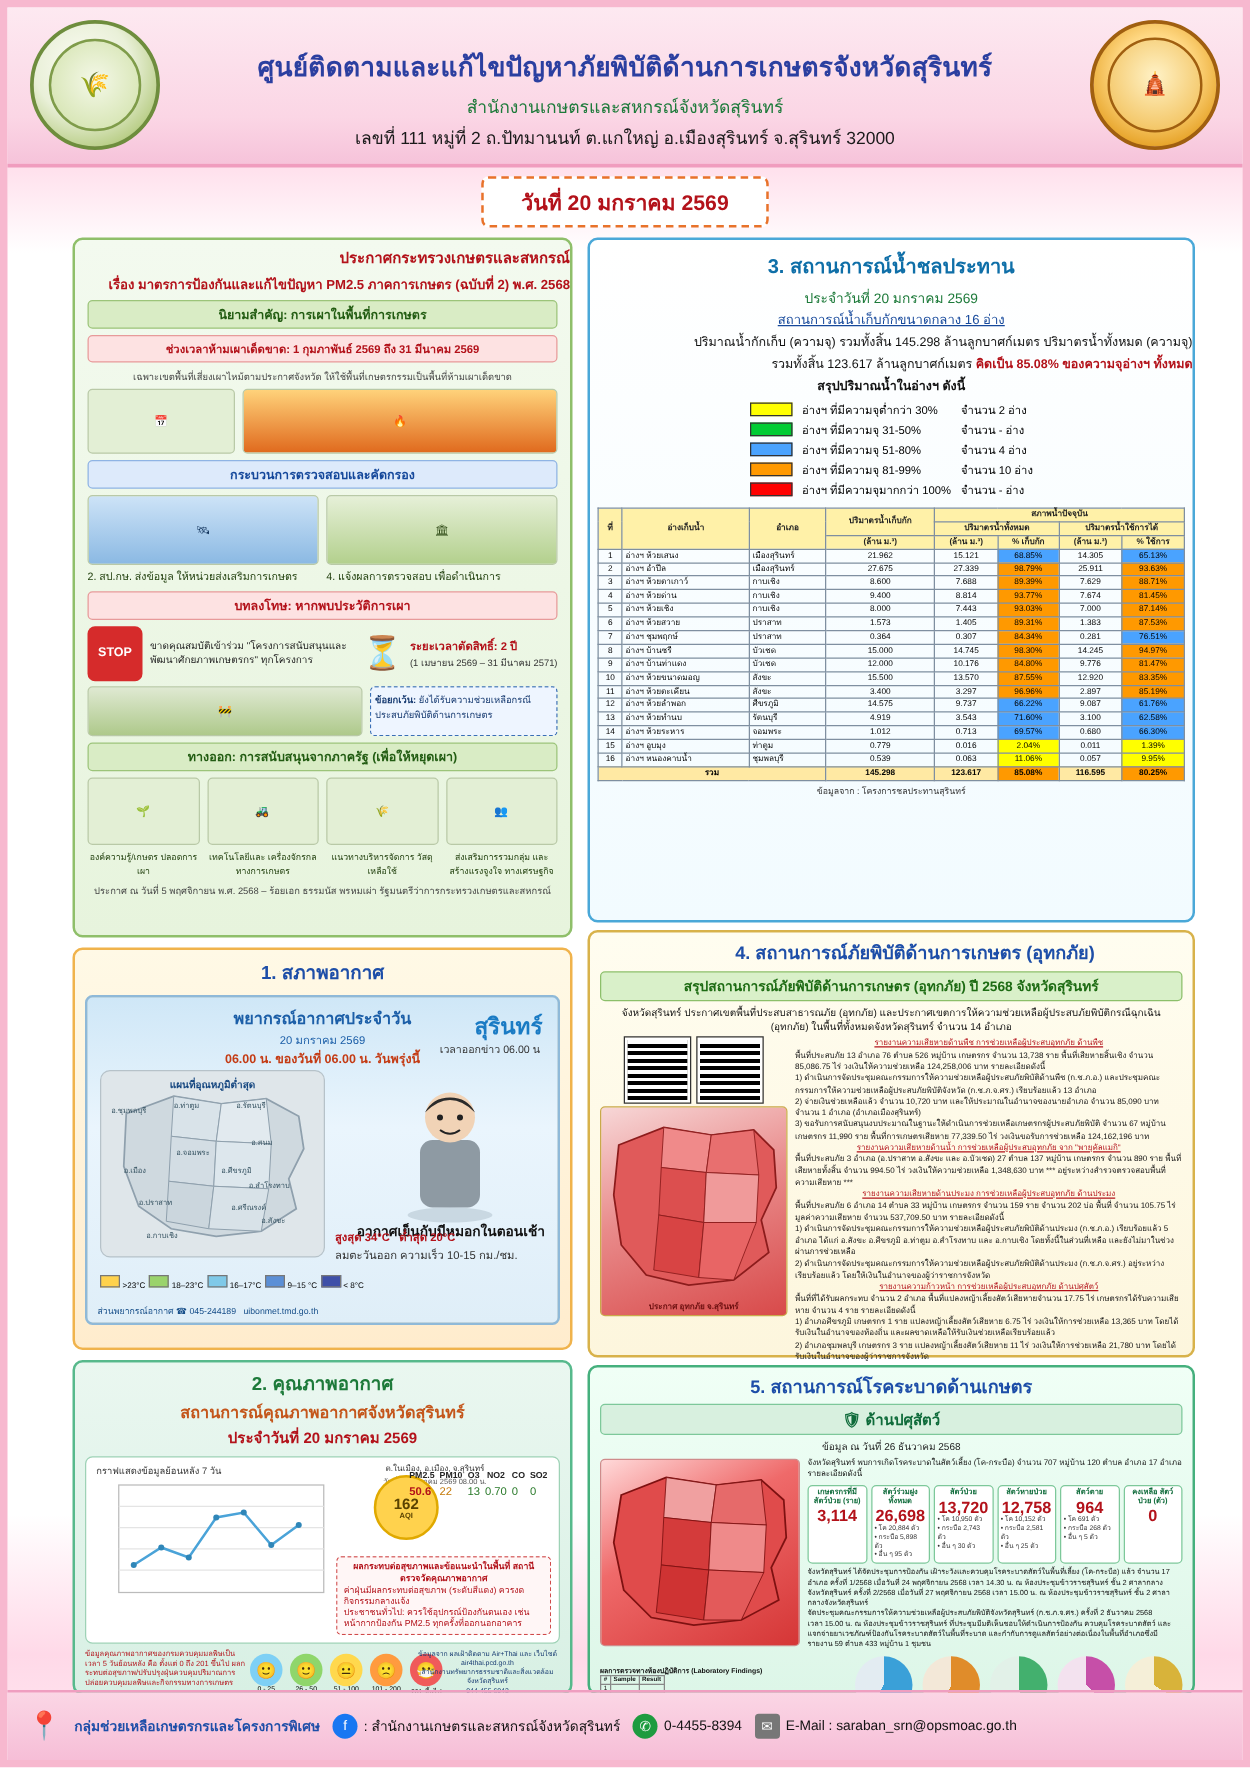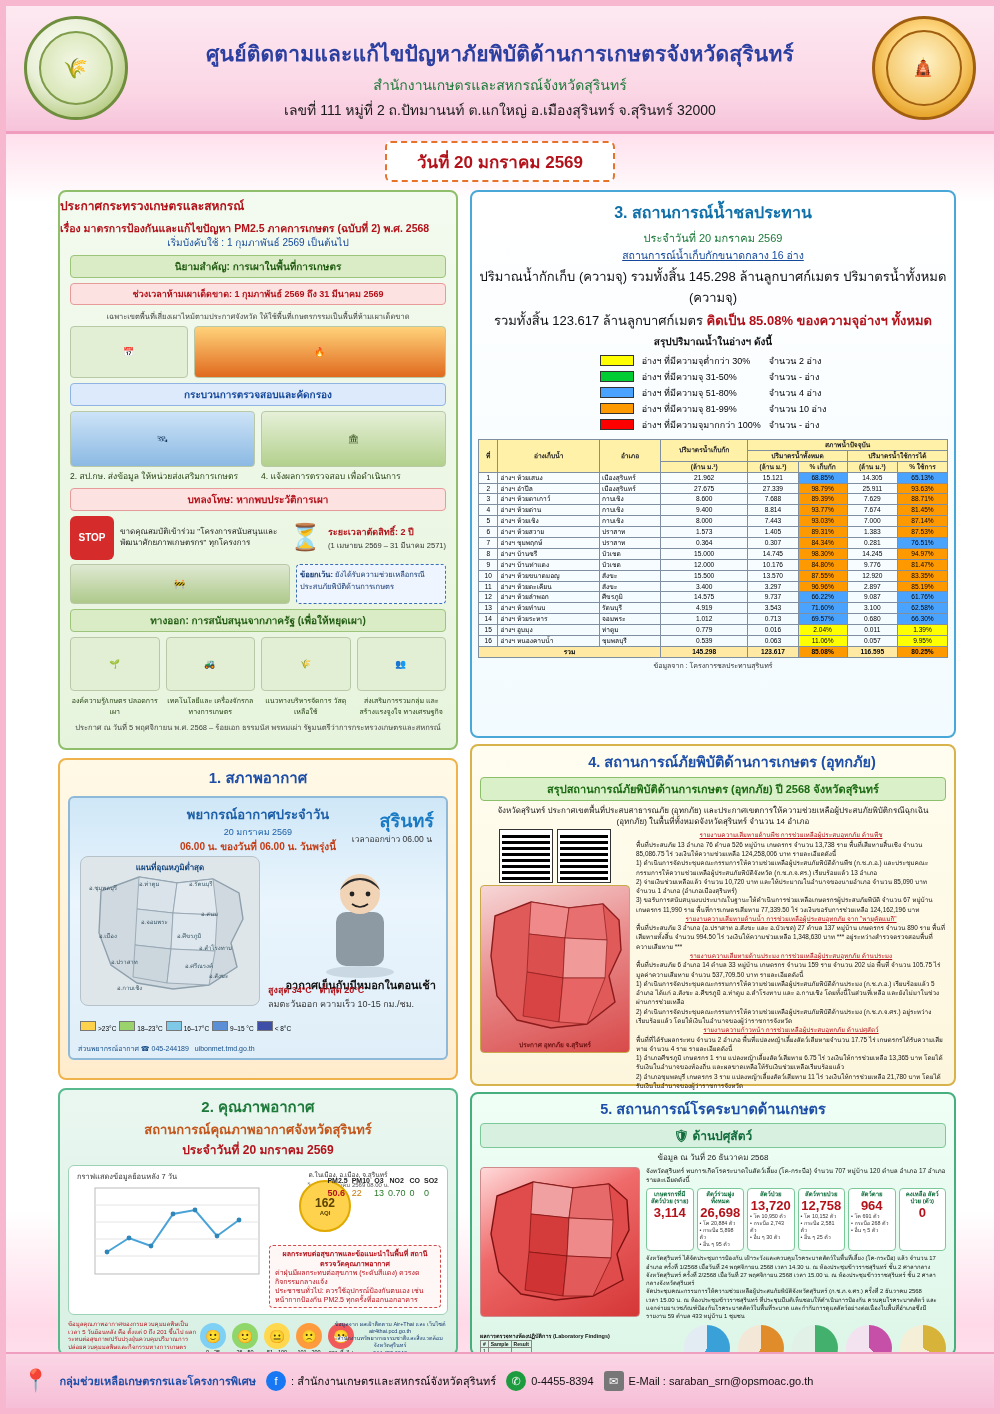--- a/index.html
+++ b/index.html
@@ -52,21 +52,21 @@
     position:absolute; top:135px; left:50%; transform:translateX(-50%);
     border:2px dashed #e8722a; border-radius:6px; background:#fff;
     padding:5px 30px; color:#b3121a; font-size:17px; font-weight:bold;
   }
   
   .panel { position:absolute; border-radius:8px; }
 
   
   #panelA { left:52px; top:184px; width:400px; height:560px;
     background:linear-gradient(180deg,#f3faef,#e7f4dd); border:2px solid #8fbf6a; }
-  .a-title { color:#b3121a; font-size:12px; font-weight:bold; text-align:left; line-height:1.4; margin-top:6px;}
+  .a-title { color:#b3121a; font-size:12px; font-weight:bold; text-align:right; line-height:1.4; margin-top:6px;}
   .a-sub { color:#15489b; font-size:10px; text-align:center; }
   .a-band { margin:5px 10px; background:#d9ecc5; border:1px solid #9cc47a; border-radius:4px;
     padding:3px 6px; color:#225c12; font-size:10px; text-align:center; font-weight:bold;}
   .a-band.red { background:#fde2e2; border-color:#e79a9a; color:#b3121a;}
   .a-band.blue { background:#ddeafb; border-color:#8fb4e4; color:#15489b;}
   .a-note { font-size:7.5px; color:#444; text-align:center; margin:2px 10px;}
   .a-imgrow { display:flex; gap:6px; margin:4px 10px; }
   .ph { border-radius:4px; border:1px solid #b9c9a7; background:#e3efd5;
     display:flex; align-items:center; justify-content:center; color:#5a7040; font-size:9px; text-align:center;}
   .a-steps { font-size:8.5px; color:#1c3b08; line-height:1.35; }
@@ -104,21 +104,21 @@
   .warnbox { position:absolute; left:6px; bottom:6px; right:6px; border:1px dashed #d04a4a; border-radius:4px;
     padding:3px 5px; font-size:7px; color:#b3121a; line-height:1.3; background:#fff6f6;}
   .aqi-face { width:26px; height:26px; border-radius:50%; display:flex; align-items:center; justify-content:center; font-size:13px;}
 
   
   #panel3 { left:464px; top:184px; width:486px; height:548px;
     background:linear-gradient(180deg,#ffffff,#f2fbff); border:2px solid #4aa8d8;}
   .p3-title { color:#0f6fa8; font-size:16px; font-weight:bold; text-align:center; margin-top:8px;}
   .p3-date { color:#1d7a3a; font-size:11px; text-align:center; margin-top:4px;}
   .p3-line { color:#15489b; font-size:10.5px; text-align:center; text-decoration:underline;}
-  .p3-txt { font-size:13px; text-align:center; color:#111; margin-top:2px;}
+  .p3-txt { font-size:10px; text-align:right; color:#111; margin-top:2px;}
   .p3-txt .hl { color:#b3121a; font-weight:bold;}
   .p3-sum { font-size:10px; text-align:center; color:#111; margin-top:3px; font-weight:bold;}
   .lg-tbl { margin:4px auto 0; font-size:9px; border-collapse:collapse;}
   .lg-tbl td { padding:1px 4px; }
   .lg-sw { width:34px; height:11px; border:1px solid #333; display:inline-block;}
   .dtbl { margin:6px 6px 0; width:calc(100% - 12px); border-collapse:collapse; font-size:6.6px; }
   .dtbl th, .dtbl td { border:1px solid #7f8fa0; padding:0px 2px; text-align:center; line-height:1.5;}
   .dtbl thead th { background:#fff1a8; font-weight:bold; color:#222;}
   .dtbl td.l { text-align:left;}
   .dtbl tr.sum td { background:#ffe9a3; font-weight:bold;}
@@ -188,21 +188,20 @@
     <div class="seal2">
       <div class="inner2">🛕</div>
     </div>
   </div>
 
   <div class="datebar">วันที่ 20 มกราคม 2569</div>
 
   <div class="panel" id="panelA">
     <div class="a-title">ประกาศกระทรวงเกษตรและสหกรณ์</div>
     <div class="a-title" style="font-size:10.5px">เรื่อง มาตรการป้องกันและแก้ไขปัญหา PM2.5 ภาคการเกษตร (ฉบับที่ 2) พ.ศ. 2568</div>
-    <div class="a-sub">เริ่มบังคับใช้ : 1 กุมภาพันธ์ 2569 เป็นต้นไป</div>
 
     <div class="a-band">นิยามสำคัญ: การเผาในพื้นที่การเกษตร</div>
     <div class="a-band red" style="font-size:9px">ช่วงเวลาห้ามเผาเด็ดขาด: 1 กุมภาพันธ์ 2569 ถึง 31 มีนาคม 2569</div>
     <div class="a-note">เฉพาะเขตพื้นที่เสี่ยงเผาไหม้ตามประกาศจังหวัด ให้ใช้พื้นที่เกษตรกรรมเป็นพื้นที่ห้ามเผาเด็ดขาด</div>
     <div class="a-imgrow">
       <div class="ph" style="width:118px;height:52px">📅</div>
       <div class="ph" style="flex:1;height:52px;background:linear-gradient(180deg,#ffd27a,#e06a1e);color:#5a2a00">🔥</div>
     </div>
 
     <div class="a-band blue">กระบวนการตรวจสอบและคัดกรอง</div>

